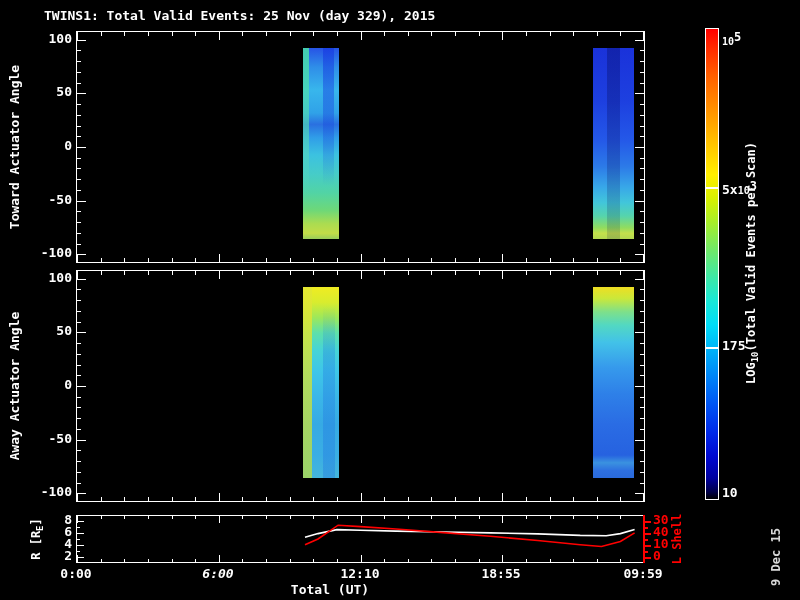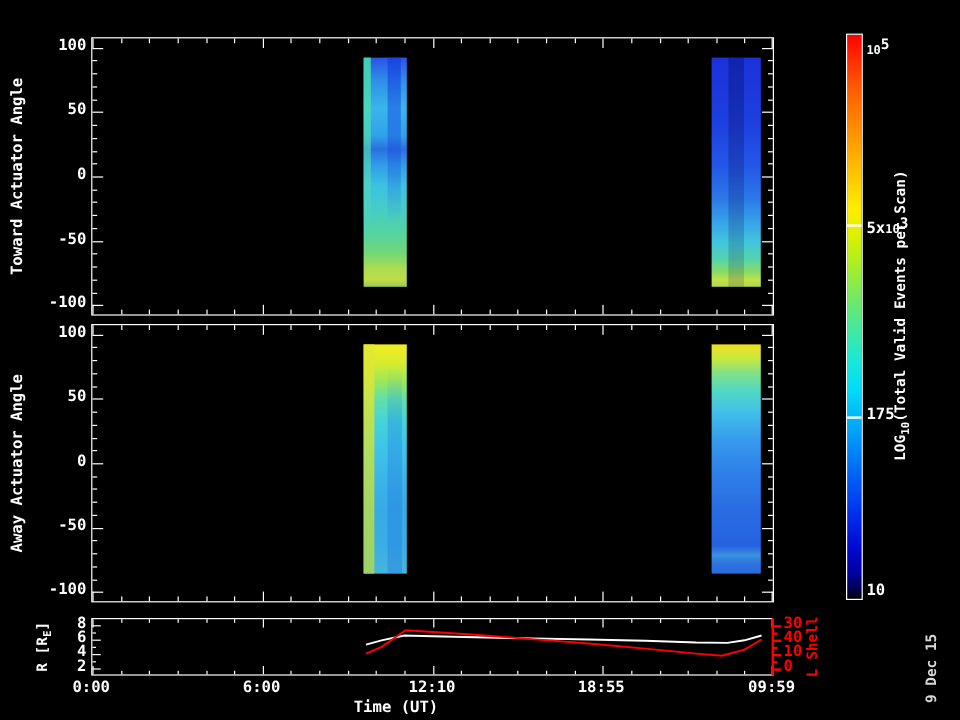--- a/index.html
+++ b/index.html
@@ -25,20 +25,21 @@
   .ovl{position:absolute;top:0;height:100%;}
   .cb-small{font-size:10px;}
   .cb-sup{font-size:12px;vertical-align:4px;}
   sub.ax{font-size:9px;vertical-align:-3px;}
   svg{position:absolute;overflow:visible;}
 </style>
 </head>
 <body>
 
 <div id="plot">
+  <span class="lbl" style="left:44px;top:8px;font-size:13px;">TWINS1: Total Valid Events: 25 Nov (day 329), 2015</span>
 
   <span class="lbl rot" style="left:15px;top:147px;">Toward Actuator Angle</span>
   <span class="lbl rot" style="left:15px;top:386px;">Away Actuator Angle</span>
   <span class="lbl rot small" id="r-axis-label" style="left:38px;top:539px;">R [R<sub class="ax">E</sub>]</span>
   <span class="lbl rot small red" style="left:677px;top:539px;">L Shell</span>
 
   <div class="panel" id="panel-toward">
       <div class="tick" style="left: 0px; top: 0px; width: 1px; height: 8px;"></div>
       <div class="tick" style="left: 0px; top: 222px; width: 1px; height: 8px;"></div>
       <div class="tick" style="left: 24px; top: 0px; width: 1px; height: 4px;"></div>
@@ -301,21 +302,21 @@
         <polyline points="228.0,28.7 241.0,23.0 261.1,9.2 283.5,10.6 318.9,13.0 366.2,16.6 413.4,20.3 460.7,24.5 503.2,28.7 524.5,30.5 543.4,25.4 557.6,16.9" fill="none" stroke="#ff0000" stroke-width="1.6"></polyline>
       </svg>
     </div>
 
   <div class="abs" id="colorbar" style="background: linear-gradient(rgb(255, 0, 0) 0%, rgb(255, 42, 0) 4%, rgb(255, 96, 0) 10%, rgb(255, 144, 0) 17%, rgb(255, 192, 0) 24%, rgb(255, 238, 0) 31%, rgb(216, 240, 0) 36%, rgb(168, 238, 40) 41%, rgb(112, 232, 104) 47%, rgb(60, 232, 168) 53%, rgb(24, 232, 216) 58%, rgb(0, 220, 248) 63%, rgb(0, 180, 248) 68%, rgb(0, 132, 248) 74%, rgb(0, 84, 244) 80%, rgb(0, 40, 232) 86%, rgb(0, 8, 208) 91%, rgb(0, 0, 160) 95.5%, rgb(0, 0, 72) 98.5%, rgb(0, 0, 0) 100%);">
       <div class="tick" style="left: 0px; top: calc(33.8% - 1px); width: 100%; height: 0px; border-top: 2px dashed rgb(255, 255, 255); background: none;"></div>
       <div class="tick" style="left: 0px; top: calc(67.9% - 1px); width: 100%; height: 0px; border-top: 2px dashed rgb(255, 255, 255); background: none;"></div>
     </div>
   <span class="lbl rot small" id="cb-label" style="left:753px;top:263px;">LOG<sub class="ax">10</sub>(Total Valid Events per Scan)</span>
 
-  <span class="lbl ctr" style="left:330px;top:582px;">Time (UT)</span>
+  <span class="lbl ctr" style="left:330px;top:582px;">Total (UT)</span>
   <span class="lbl rot small dim" style="left:776px;top:557px;">9 Dec 15</span>
 <div class="lbl" style="left: 28px; width: 44px; top: 31px; text-align: right;">100</div>
     <div class="lbl" style="left: 28px; width: 44px; top: 84px; text-align: right;">50</div>
     <div class="lbl" style="left: 28px; width: 44px; top: 138px; text-align: right;">0</div>
     <div class="lbl" style="left: 28px; width: 44px; top: 192px; text-align: right;">-50</div>
     <div class="lbl" style="left: 28px; width: 44px; top: 245px; text-align: right;">-100</div>
     <div class="lbl" style="left: 28px; width: 44px; top: 270px; text-align: right;">100</div>
     <div class="lbl" style="left: 28px; width: 44px; top: 323px; text-align: right;">50</div>
     <div class="lbl" style="left: 28px; width: 44px; top: 377px; text-align: right;">0</div>
     <div class="lbl" style="left: 28px; width: 44px; top: 431px; text-align: right;">-50</div>
@@ -330,21 +331,21 @@
     <div class="tick red" style="left: 645px; top: 533px; width: 6px; height: 2px;"></div>
     <div class="lbl red" style="left: 653px; top: 523.915px;">40</div>
     <div class="tick red" style="left: 645px; top: 545px; width: 6px; height: 2px;"></div>
     <div class="lbl red" style="left: 653px; top: 536.085px;">10</div>
     <div class="tick red" style="left: 645px; top: 557px; width: 6px; height: 2px;"></div>
     <div class="lbl red" style="left: 653px; top: 548.254px;">0</div>
     <div class="tick red" style="left: 645px; top: 527px; width: 3px; height: 2px;"></div>
     <div class="tick red" style="left: 645px; top: 539px; width: 3px; height: 2px;"></div>
     <div class="tick red" style="left: 645px; top: 551px; width: 3px; height: 2px;"></div>
     <div class="lbl" style="left: 46px; width: 60px; top: 566px; text-align: center;">0:00</div>
-    <div class="lbl" style="left: 188px; width: 60px; top: 566px; text-align: center;">6:00</div>
+    <div class="lbl" style="left: 188px; width: 60px; top: 566px; text-align: center; font-style: italic;">6:00</div>
     <div class="lbl" style="left: 330px; width: 60px; top: 566px; text-align: center;">12:10</div>
     <div class="lbl" style="left: 471px; width: 60px; top: 566px; text-align: center;">18:55</div>
     <div class="lbl" style="left: 613px; width: 60px; top: 566px; text-align: center;">09:59</div>
     <div class="lbl" style="left: 722px; top: 28.87px;"><span class="cb-small">10</span><span class="cb-sup">5</span></div>
     <div class="lbl" style="left: 722px; top: 177.86px;">5x<span class="cb-small">10</span><span class="cb-sup">3</span></div>
     <div class="lbl" style="left: 722px; top: 338.13px;">175</div>
     <div class="lbl" style="left: 722px; top: 484.77px;">10</div>
   </div>
 
 </body></html>

